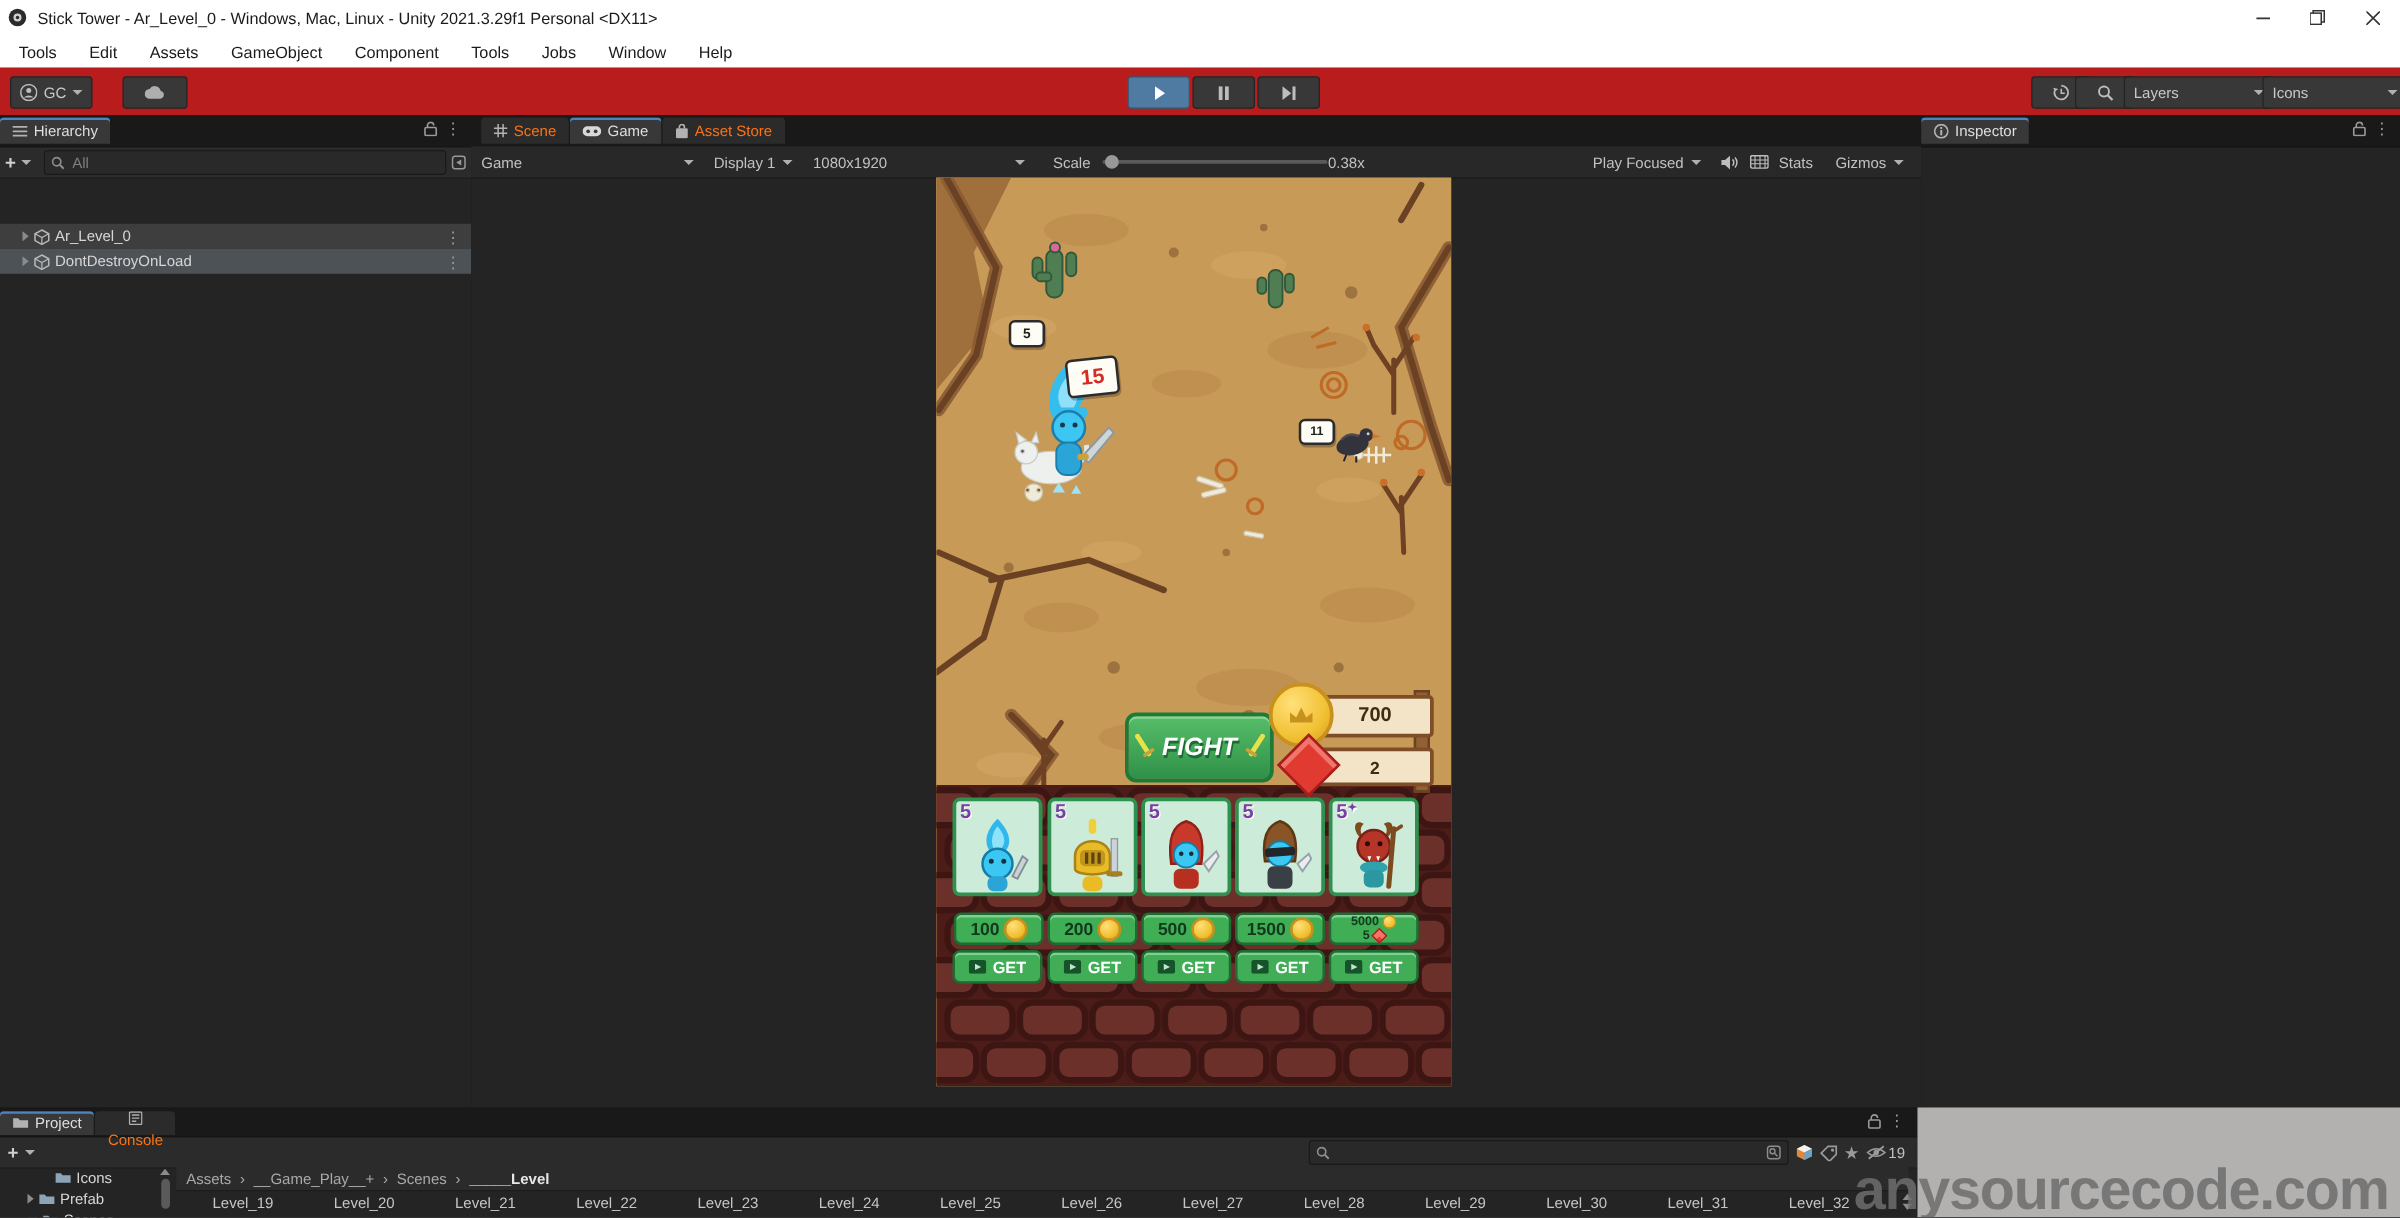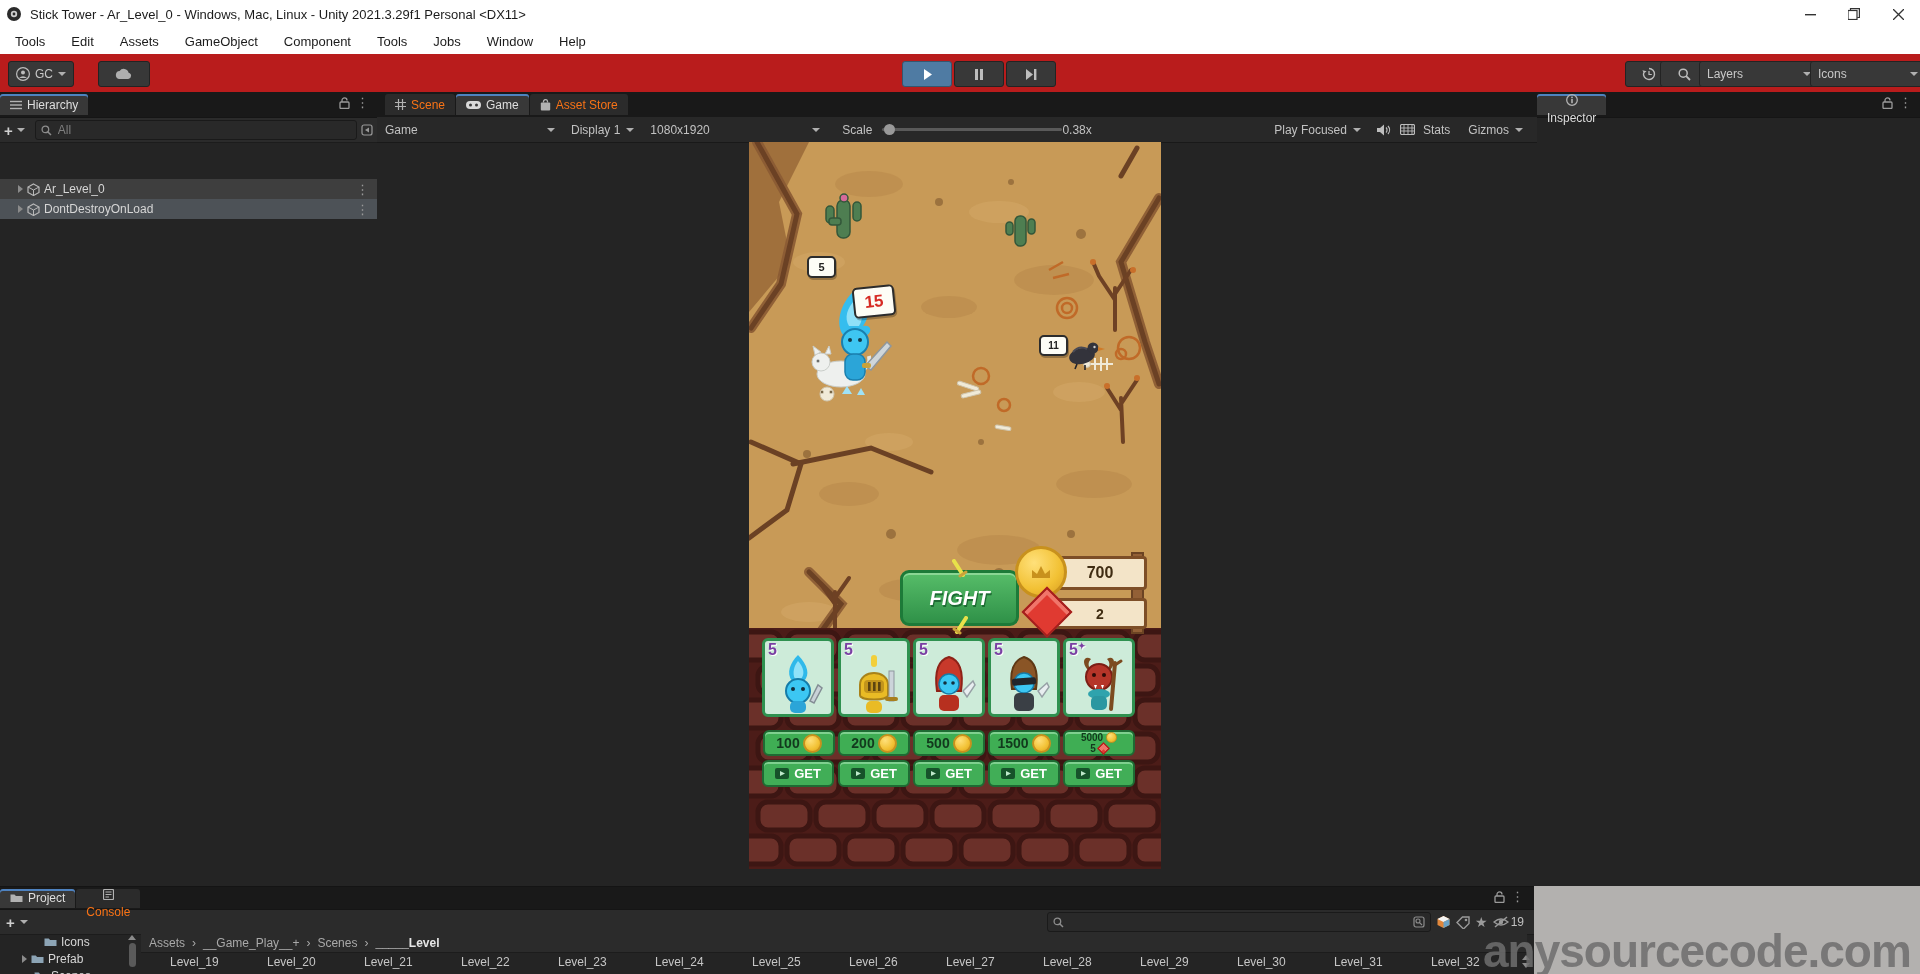--- a/index.html
+++ b/index.html
@@ -44,21 +44,21 @@
   .slider-knob{position:absolute;left:2px;top:-4px;width:11px;height:11px;border-radius:50%;background:#999;}
 
   
   .game-render{left:372px;top:50px;width:412px;height:727px;background:#c89a57;overflow:hidden;}
   .bubble{position:absolute;background:#fdfdf6;border:2px solid #2c2c2c;border-radius:5px;
           display:flex;align-items:center;justify-content:center;font-weight:bold;color:#222;
           box-shadow:1px 2px 0 rgba(0,0,0,.25);}
   .fight-btn{position:absolute;left:151px;top:428px;width:113px;height:50px;border-radius:9px;
              background:linear-gradient(#57bd69,#2f9148);border:3px solid #1d7a38;box-shadow:inset 0 2px 0 #8ad694;
              display:flex;align-items:center;justify-content:center;gap:6px;color:#fff;font-weight:bold;
-             font-size:20px;font-style:italic;text-shadow:1px 2px 0 #1d6b33;flex-direction:column;}
+             font-size:20px;font-style:italic;text-shadow:1px 2px 0 #1d6b33;}
   .plaque{position:absolute;background:#f3e4c8;border:3px solid #7d4e27;border-radius:4px;
           display:flex;align-items:center;justify-content:center;font-weight:bold;color:#3f2c12;}
   .coin{border-radius:50%;background:radial-gradient(circle at 35% 30%,#ffe07a,#f2c134 60%,#d89c20);
         border:3px solid #c8911d;display:flex;align-items:center;justify-content:center;}
   .gem{background:#e03a31;border:2px solid #a31f1d;transform:rotate(45deg);box-shadow:inset 4px 4px 0 #f0756a;}
   .card{position:absolute;top:496px;width:72px;height:79px;background:#cdebd9;border:3px solid #2f9150;
         border-radius:6px;box-sizing:border-box;overflow:hidden;}
   .card .cnum{position:absolute;left:3px;top:0px;color:#7a3fa3;font-weight:bold;font-size:16px;z-index:2;
         text-shadow:1px 1px 0 #fff;}
   .price-btn{position:absolute;top:588px;width:72px;height:26px;background:#3fae54;border:2px solid #1e6b33;
@@ -688,21 +688,21 @@
               <polygon points="5,3 10,5.5 5,8" fill="#bfe8cb"></polygon>
             </svg>
           </span>
         <span>GET</span>
       </div>
     </div>
   </div>
 
   <div class="abs" style="left:1537px;top:92px;width:383px;height:794px;background:#242424;">
     <div class="panel-tabbar">
-      <div class="tab active" style="margin-left:0;flex-direction:column;">
+      <div class="tab active" style="margin-left:0;">
         <span class="icon">
           <svg width="12" height="12">
               <circle cx="6" cy="6" r="5.3" fill="none" stroke="#b2b2b2" stroke-width="1.3"></circle>
               <rect x="5.2" y="5" width="1.6" height="4.2" fill="#b2b2b2"></rect>
               <rect x="5.2" y="2.6" width="1.6" height="1.6" fill="#b2b2b2"></rect>
             </svg>
         </span>
         <span>Inspector</span>
       </div>
       <span style="flex:1"></span>

